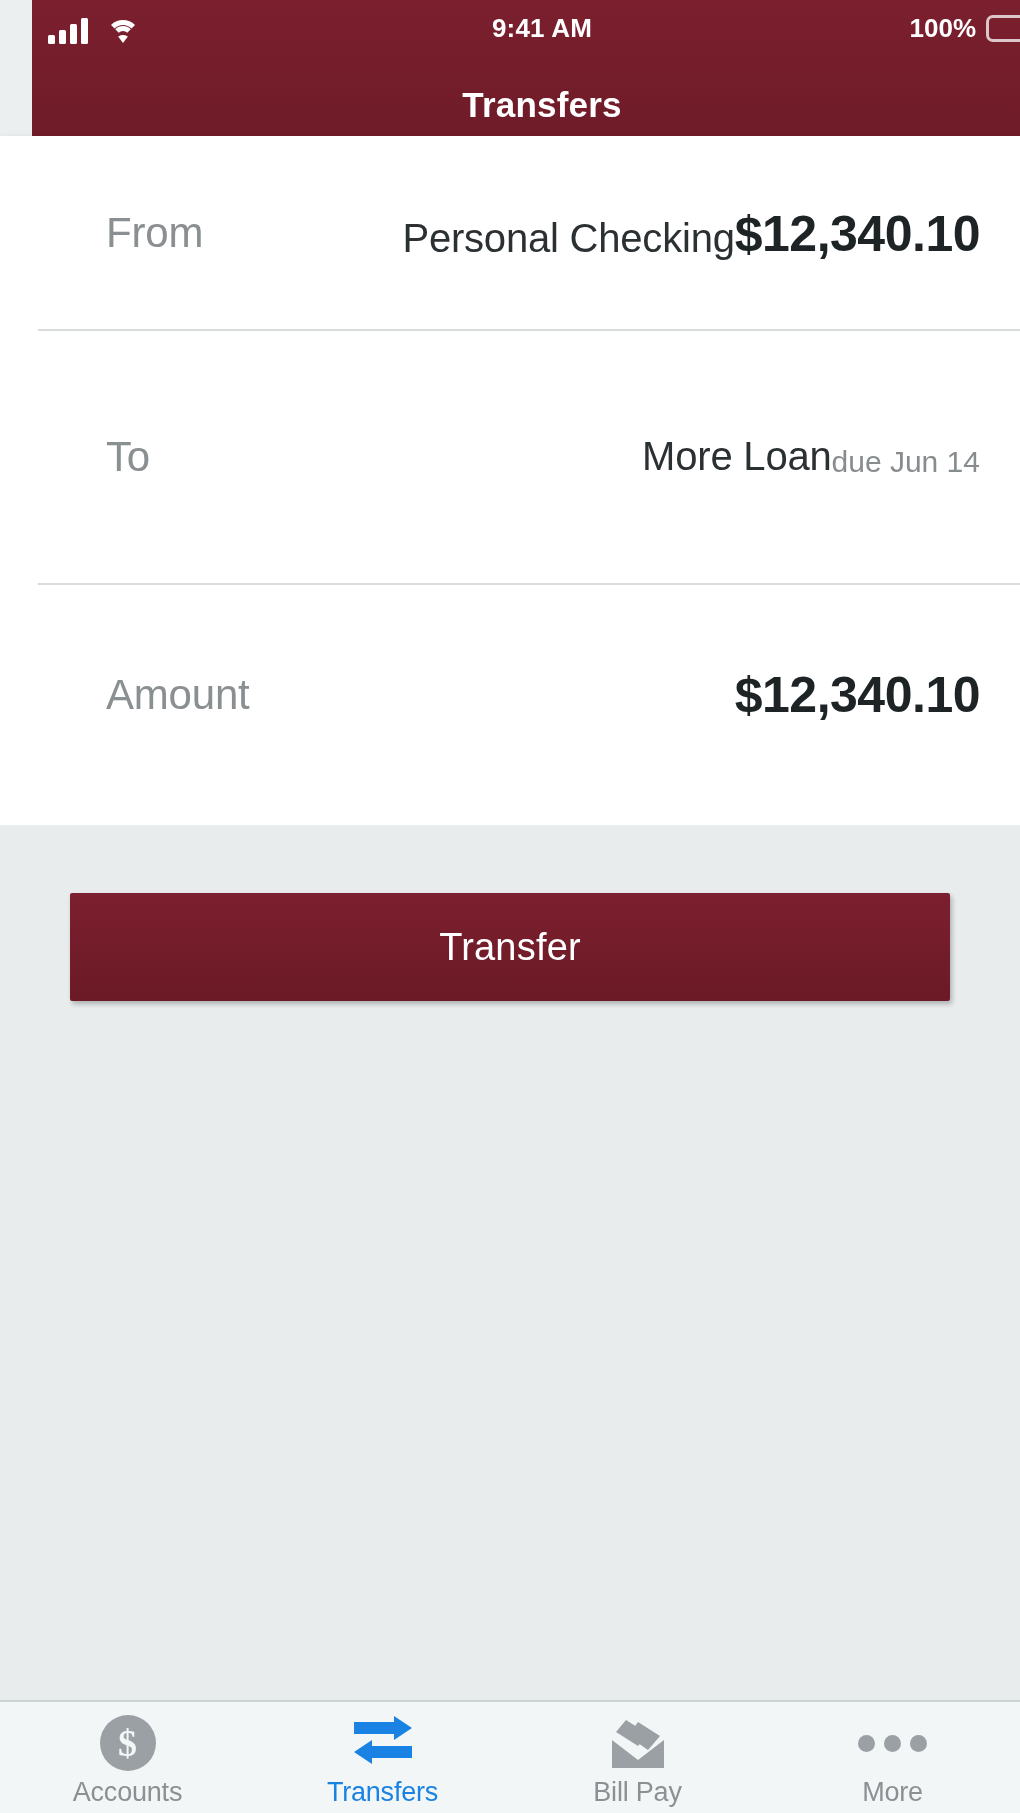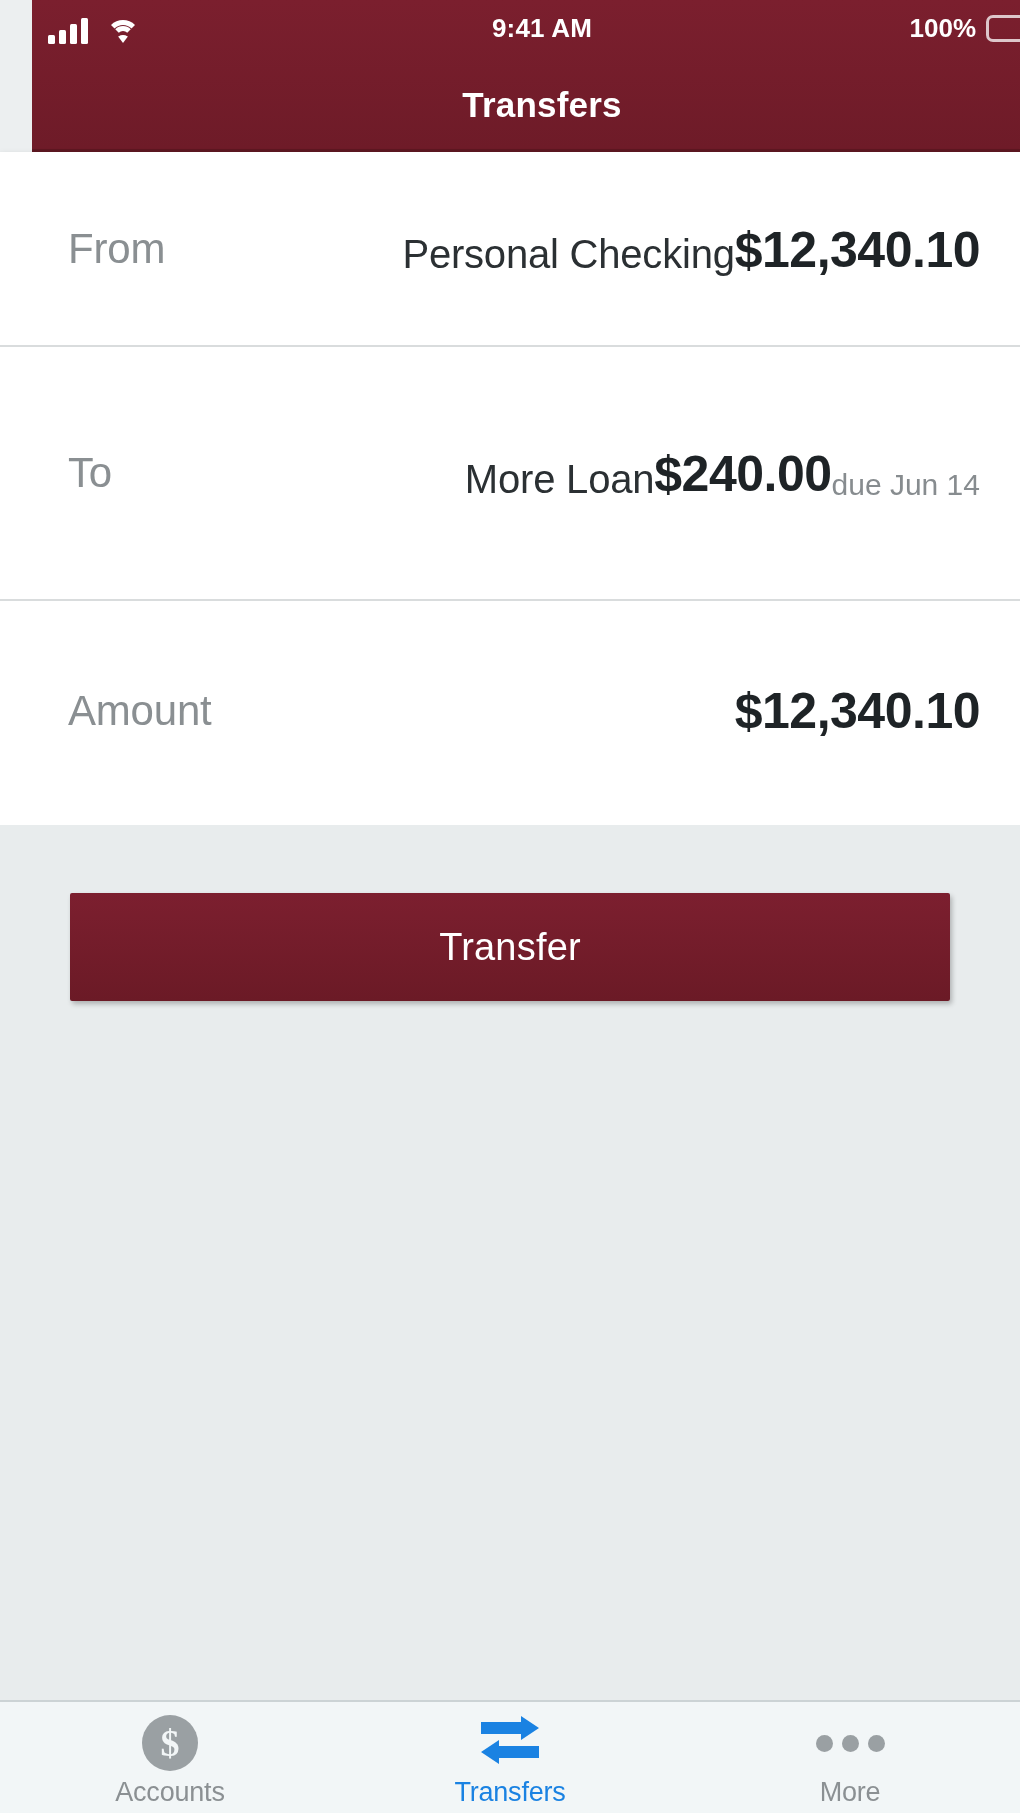--- a/index.html
+++ b/index.html
@@ -144,25 +144,26 @@
     color: #ffffff;
     font-size: 35px;
     font-weight: bold;
     line-height: 94px;
     letter-spacing: 0.2px;
   }
 
   
   .card {
     position: absolute;
-    top: 152px; left: 0;
+    top: 136px; left: 0;
     width: 1020px;
     height: 754px;
     background: #ffffff;
     box-shadow: 0 4px 7px rgba(0,0,0,0.28);
+    padding-left: 38px;
   }
 
   .row {
     position: relative;
     display: flex;
     align-items: center;
     justify-content: space-between;
     padding: 0 40px 0 68px;
     border-bottom: 2px solid #d9dcdd;
   }
@@ -365,21 +366,20 @@
       <span class="row-value">
         <span class="value-name">Personal Checking</span>
         <span class="value-amount">$12,340.10</span>
       </span>
     </div>
 
     <div class="row row-to">
       <span class="row-label">To</span>
       <span class="row-value">
         <span class="value-name">More Loan</span>
-        <span class="value-amount">$240.00</span>
         <span class="value-sub">due Jun 14</span>
       </span>
     </div>
 
     <div class="row row-amount">
       <span class="row-label">Amount</span>
       <span class="row-value">
         <span class="value-amount">$12,340.10</span>
       </span>
     </div>
@@ -402,20 +402,30 @@
     <div class="tab active">
       <span class="tab-icon">
         <svg class="icon-transfers" viewBox="0 0 62 54" xmlns="http://www.w3.org/2000/svg">
           <path d="M2 6 h40 v-6 l18 12 -18 12 v-6 h-40 z" fill="#1a82e2"></path>
           <path d="M60 30 h-40 v-6 l-18 12 18 12 v-6 h40 z" fill="#1a82e2"></path>
         </svg>
       </span>
       <span class="tab-label">Transfers</span>
     </div>
 
+    <div class="tab">
+      <span class="tab-icon">
+        <svg class="icon-billpay" viewBox="0 0 60 54" xmlns="http://www.w3.org/2000/svg">
+          <path d="M18 4 L40 18 L30 30 L8 16 Z" fill="#9aa0a3"></path>
+          <path d="M30 6 L52 20 L40 34 L20 20 Z" fill="#9aa0a3"></path>
+          <path d="M4 24 L30 44 L56 24 L56 52 L4 52 Z" fill="#9aa0a3"></path>
+        </svg>
+      </span>
+      <span class="tab-label">Bill Pay</span>
+    </div>
 
 
     <div class="tab">
       <span class="tab-icon">
         <span class="icon-more">
             <i></i>
             <i></i>
             <i></i>
           </span>
       </span>

